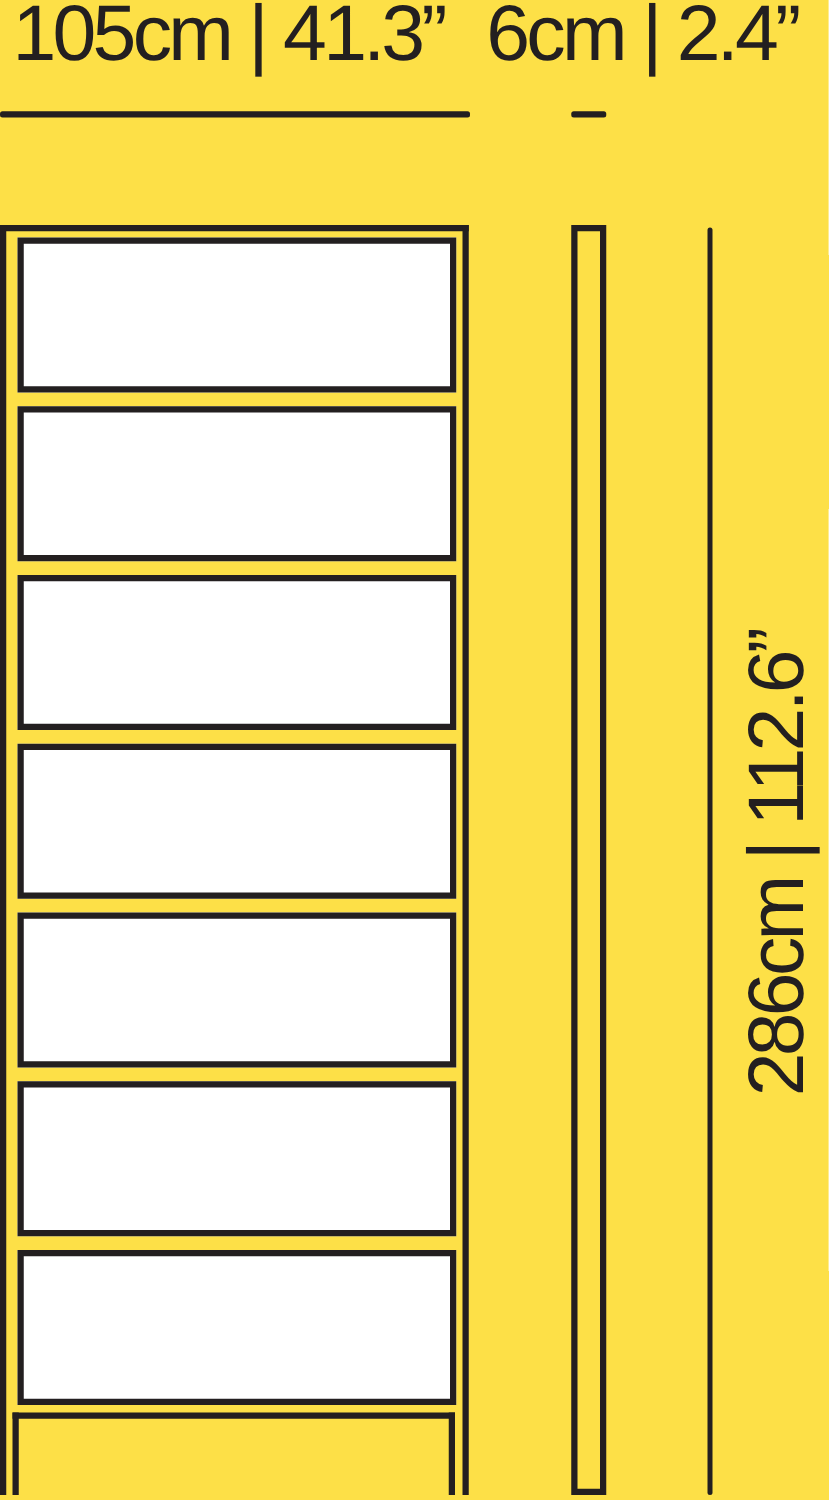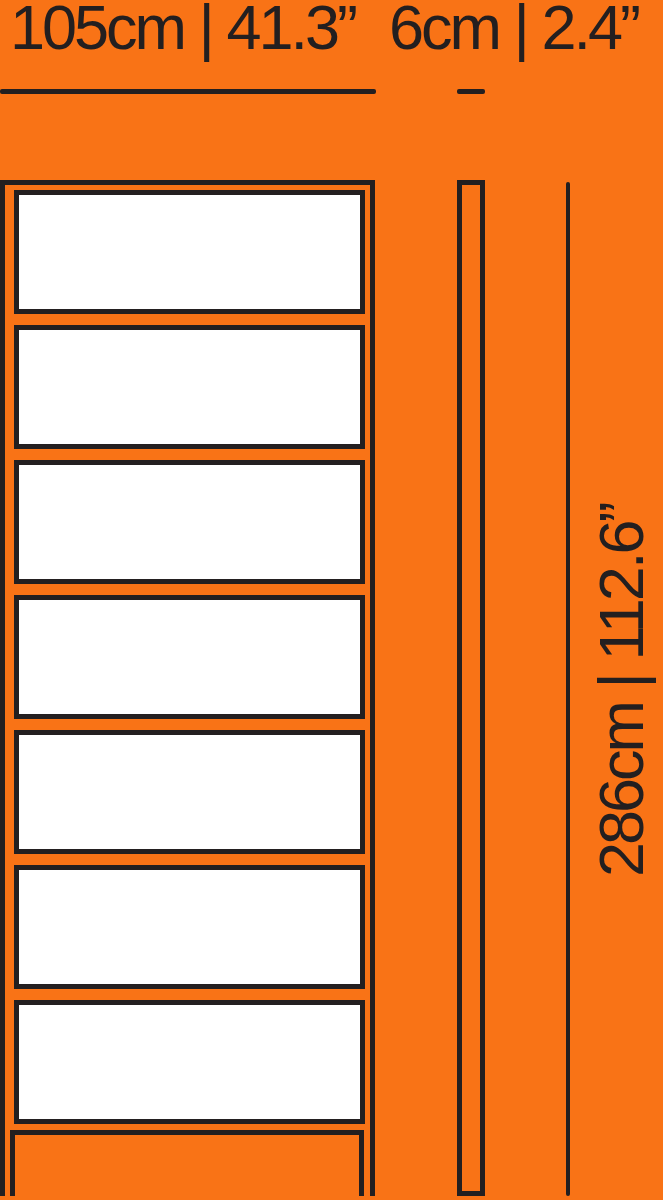--- a/index.html
+++ b/index.html
@@ -90,21 +90,21 @@
     top: 182px;
     width: 4px;
     height: 1014px;
     background: currentColor;
     border-radius: 2px;
   }
 </style>
 </head>
 <body>
 
-<div class="stage" id="stage" style="color: rgb(35, 31, 32); background: #f97316;">
+<div class="stage" id="stage" style="color: rgb(35, 31, 32); background: #fde047;">
 
   <div class="label label-width">105cm | 41.3”</div>
 
   <div class="label label-depth">6cm | 2.4”</div>
 
   <div class="dimline dimline-width"></div>
 
   <div class="dimline dimline-depth"></div>
 
   <div class="front-frame"></div>

